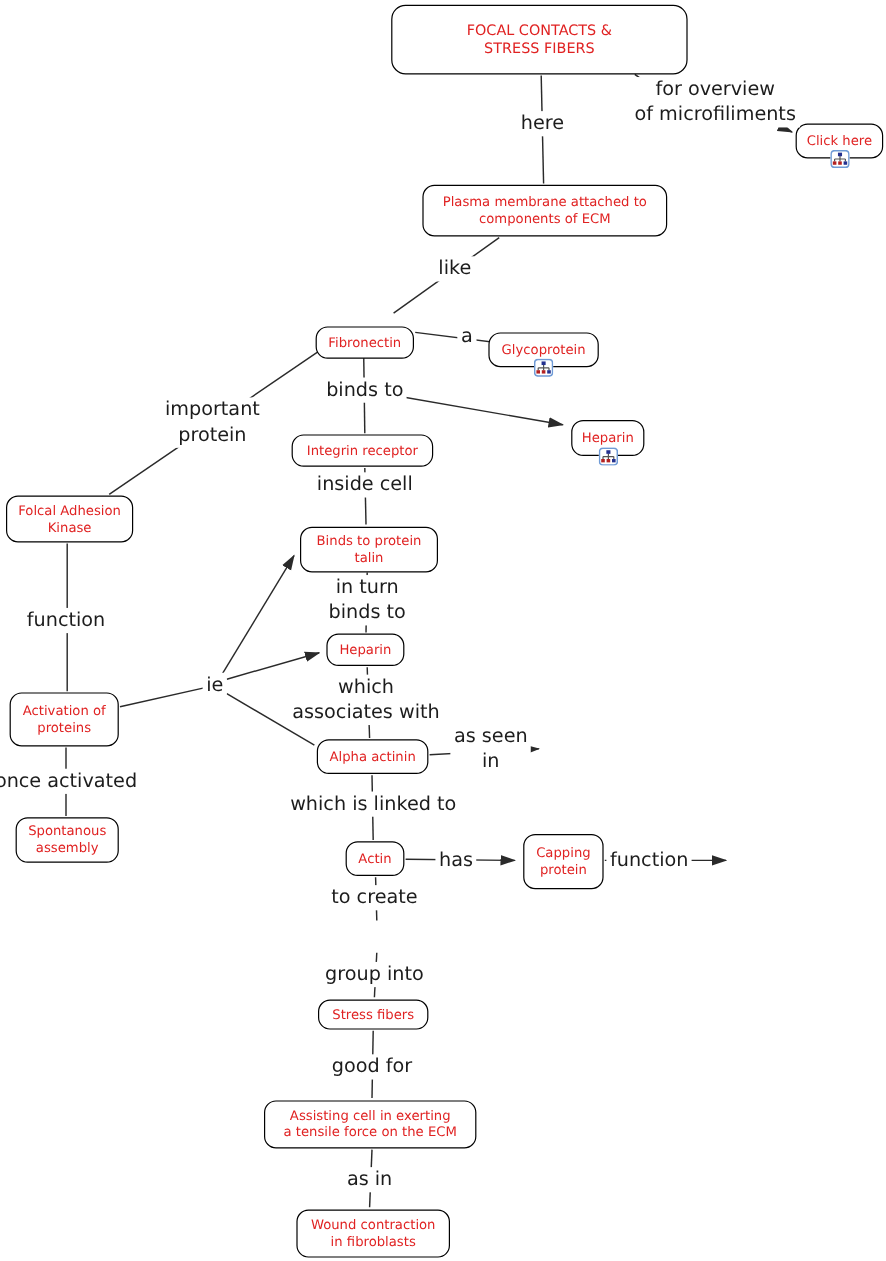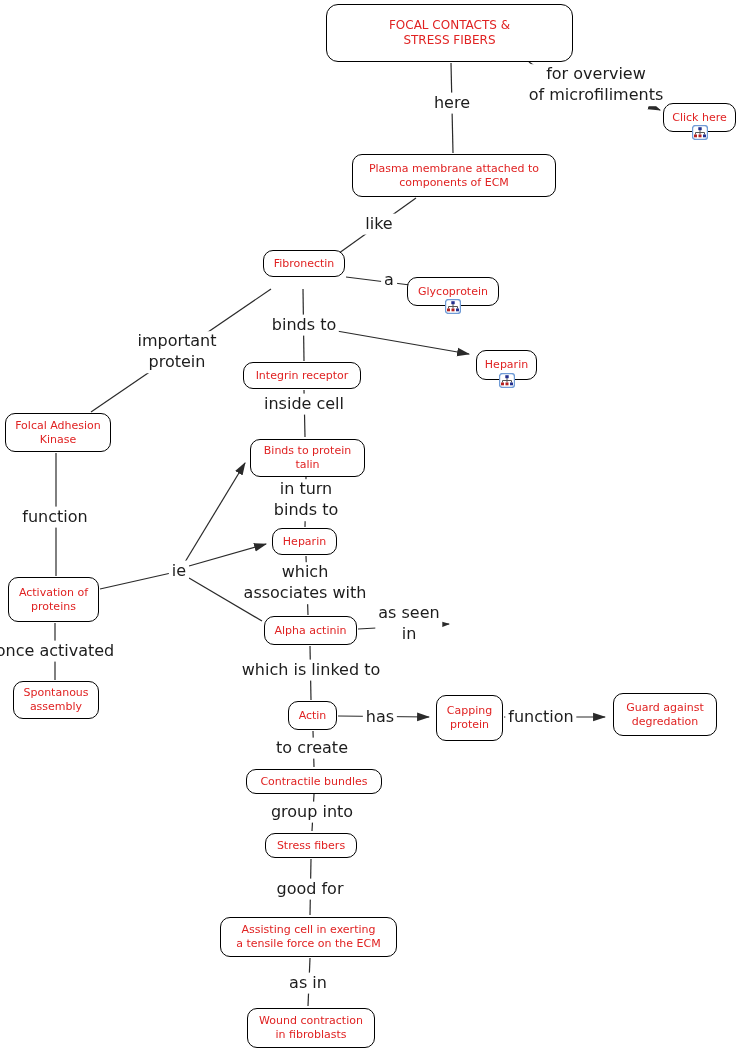--- a/index.html
+++ b/index.html
@@ -98,21 +98,21 @@
           <rect x="0.5" y="0.5" width="15" height="14" rx="3" fill="#fff" style="stroke:var(--icon-border,#6f9bd6)" stroke-width="1.4"></rect>
           <path d="M8,5 V7.5 M3.5,7.5 H12.5 M3.5,7.5 V9.5 M12.5,7.5 V9.5 M8,7.5 V9.5" stroke="#555" stroke-width="1" fill="none"></path>
           <rect x="6.3" y="2.2" width="3.4" height="3" style="fill:var(--icon-blue,#24318f)"></rect>
           <rect x="2" y="9.5" width="3" height="2.8" style="fill:var(--icon-red,#b42222)"></rect>
           <rect x="6.5" y="9.5" width="3" height="2.8" style="fill:var(--icon-red,#b42222)"></rect>
           <rect x="11" y="9.5" width="3" height="2.8" style="fill:var(--icon-blue,#24318f)"></rect>
         </svg>
     </span>
   </div>
 
-  <div class="node" style="left:263px;top:250px;width:82px;height:27px">
+  <div class="node" style="left:263px;top:272px;width:82px;height:27px">
     <span class="node-label">Fibronectin</span>
   </div>
 
   <div class="node" style="left:407px;top:277px;width:92px;height:29px">
     <span class="node-label">Glycoprotein</span>
     <span class="res-icon">
       <svg width="16" height="15" viewBox="0 0 16 15">
           <rect x="0.5" y="0.5" width="15" height="14" rx="3" fill="#fff" style="stroke:var(--icon-border,#6f9bd6)" stroke-width="1.4"></rect>
           <path d="M8,5 V7.5 M3.5,7.5 H12.5 M3.5,7.5 V9.5 M12.5,7.5 V9.5 M8,7.5 V9.5" stroke="#555" stroke-width="1" fill="none"></path>
           <rect x="6.3" y="2.2" width="3.4" height="3" style="fill:var(--icon-blue,#24318f)"></rect>
@@ -172,28 +172,21 @@
 
   <div class="node" style="left:288px;top:701px;width:49px;height:29px">
     <span class="node-label">Actin</span>
   </div>
 
   <div class="node" style="left:436px;top:695px;width:67px;height:46px">
     <span class="node-label">Capping
 protein</span>
   </div>
 
-  <div class="node" style="left:613px;top:693px;width:104px;height:43px">
-    <span class="node-label">Guard against
-degredation</span>
-  </div>
-
-  <div class="node" style="left:246px;top:769px;width:136px;height:25px">
-    <span class="node-label">Contractile bundles</span>
-  </div>
+
 
   <div class="node" style="left:265px;top:833px;width:92px;height:25px">
     <span class="node-label">Stress fibers</span>
   </div>
 
   <div class="node" style="left:220px;top:917px;width:177px;height:40px">
     <span class="node-label">Assisting cell in exerting
 a tensile force on the ECM</span>
   </div>
 

